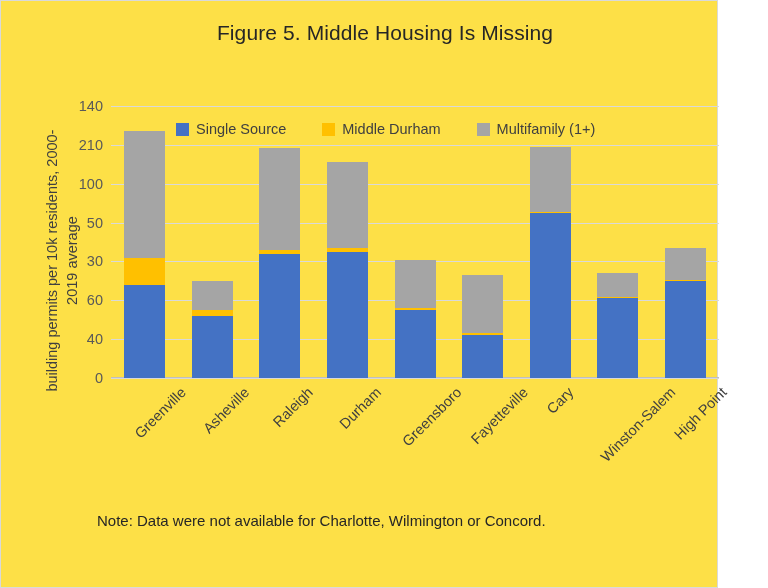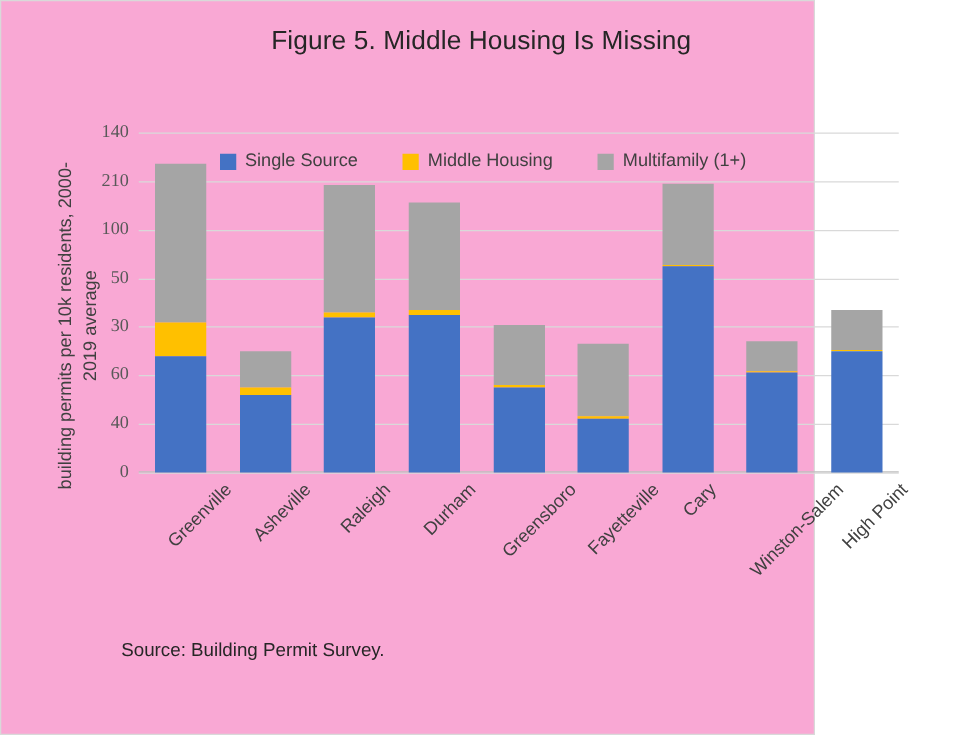--- a/index.html
+++ b/index.html
@@ -9,25 +9,25 @@
   body {
     width: 768px;
     height: 588px;
     background: #ffffff;
     font-family: "Liberation Sans", sans-serif;
     color: #000000;
     overflow: hidden;
   }
   #page {
     position: relative;
-    width: 652px;
+    width: 718px;
     height: 588px;
     box-sizing: border-box;
     border: 1px solid #d9d9d9;
-    background: #f9a8d4;
+    background: #fde047;
   }
   #chart-title {
     position: absolute;
     top: 20px;
     left: 0;
     width: 768px;
     text-align: center;
     font-size: 21px;
     color: #262626;
     font-weight: normal;
@@ -70,21 +70,20 @@
     background: #bfbfbf;
   }
   .ytick {
     position: absolute;
     right: 100%;
     margin-right: 8px;
     transform: translateY(-50%);
     font-size: 14.5px;
     color: #595959;
     white-space: nowrap;
-    font-family: Liberation Serif, serif;
   }
   #bars {
     position: absolute;
     left: 0;
     top: 0;
     width: 100%;
     height: 100%;
     display: flex;
     align-items: flex-end;
   }
@@ -288,25 +287,25 @@
       </div>
     </div>
 
   <div id="legend">
       <div class="legend-item">
         <span class="legend-swatch" style="background: rgb(68, 114, 196);"></span>
         <span>Single Source</span>
       </div>
       <div class="legend-item">
         <span class="legend-swatch" style="background: rgb(255, 192, 0);"></span>
-        <span>Middle Housing</span>
+        <span>Middle Durham</span>
       </div>
       <div class="legend-item">
         <span class="legend-swatch" style="background: rgb(165, 165, 165);"></span>
         <span>Multifamily (1+)</span>
       </div>
     </div>
 
   <div id="notes">
-    <div>Source: Building Permit Survey.</div>
+    <div>Note: Data were not available for Charlotte, Wilmington or Concord.</div>
   </div>
 
 </div>
 
 </body></html>

